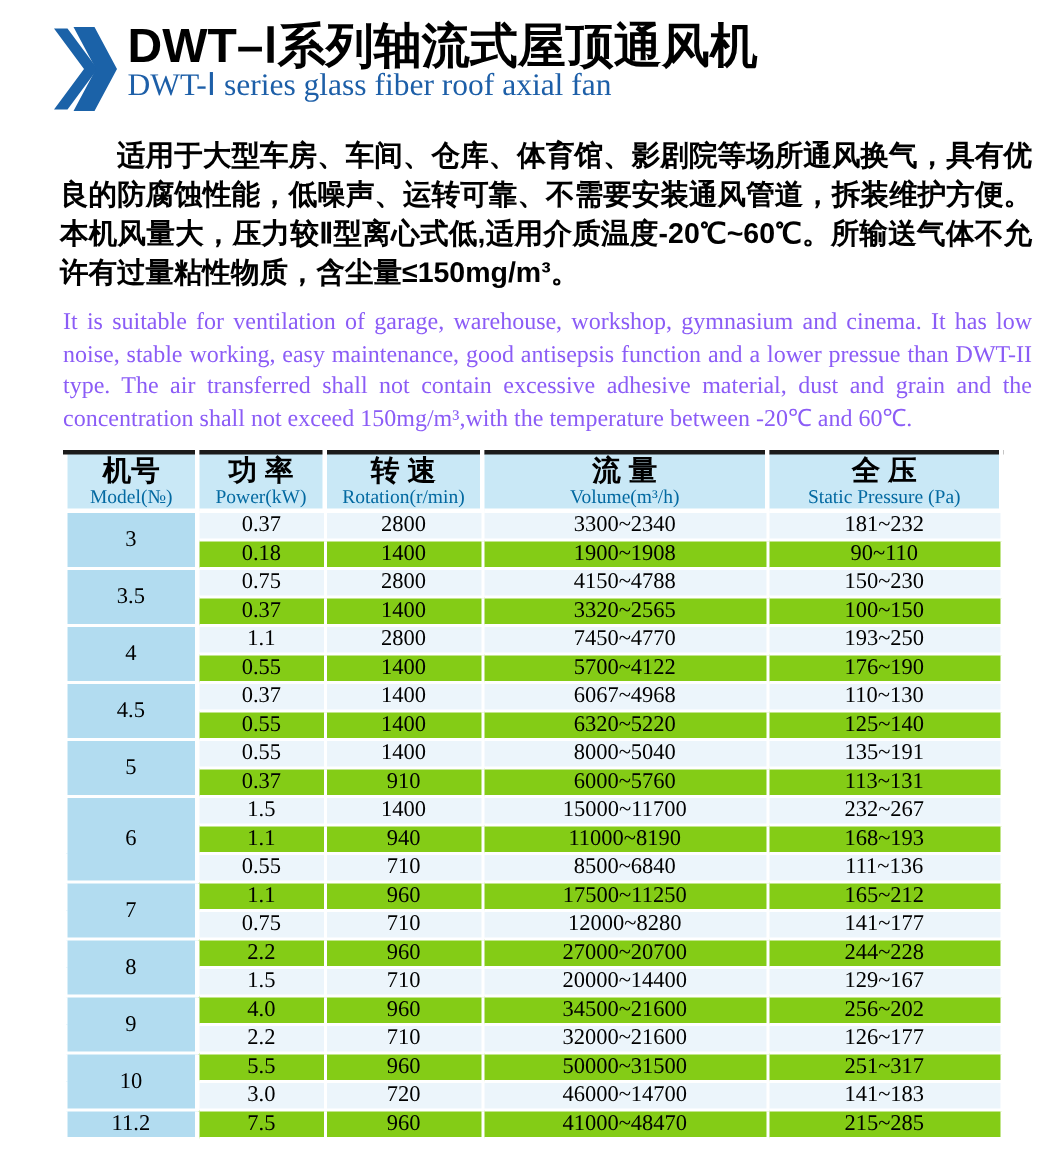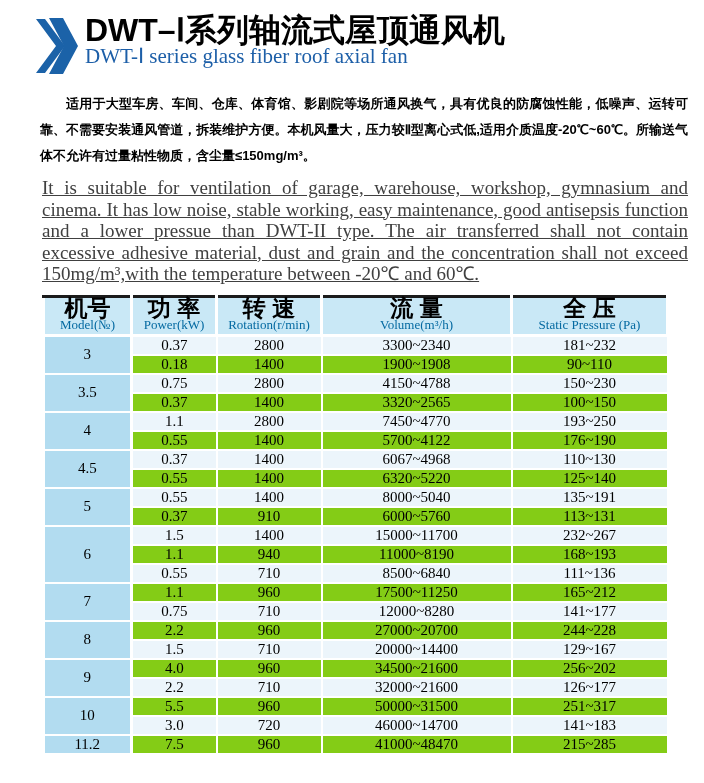--- a/index.html
+++ b/index.html
@@ -39,35 +39,34 @@
     font-size: 21px;
     font-weight: normal;
     color: #1d5fa8;
     line-height: 24px;
     white-space: nowrap;
   }
   
   .para-cn {
     margin: 13px 16px 0 40px;
     font-family: "Liberation Sans", sans-serif;
-    font-size: 13px;
+    font-size: 19px;
     font-weight: bold;
     color: #000000;
     line-height: 26px;
     text-align: justify;
     text-indent: 2em;
   }
   .para-en {
     margin: 8px 16px 0 42px;
     font-family: "Liberation Serif", serif;
-    font-size: 19px;
-    color: #404040;
+    font-size: 16px;
+    color: #8b5cf6;
     line-height: 21.5px;
     text-align: justify;
-    text-decoration: underline;
   }
   
   table.spec {
     border-collapse: collapse;
     table-layout: fixed;
     width: 624px;
     margin: 10px 0 0 42px;
   }
   table.spec col.c-model   { width: 88px; }
   table.spec col.c-power   { width: 85px; }
@@ -82,21 +81,21 @@
     height: 34px;
     padding: 1px 0;
     text-align: center;
     vertical-align: middle;
     font-weight: normal;
   }
   th .h-cn {
     display: block;
     font-family: "Liberation Sans", sans-serif;
     font-weight: bold;
-    font-size: 23px;
+    font-size: 19px;
     line-height: 19px;
     color: #000000;
   }
   th .h-en {
     display: block;
     font-family: Liberation Serif, serif;
     font-size: 13px;
     line-height: 14px;
     color: #0369a1;
   }

